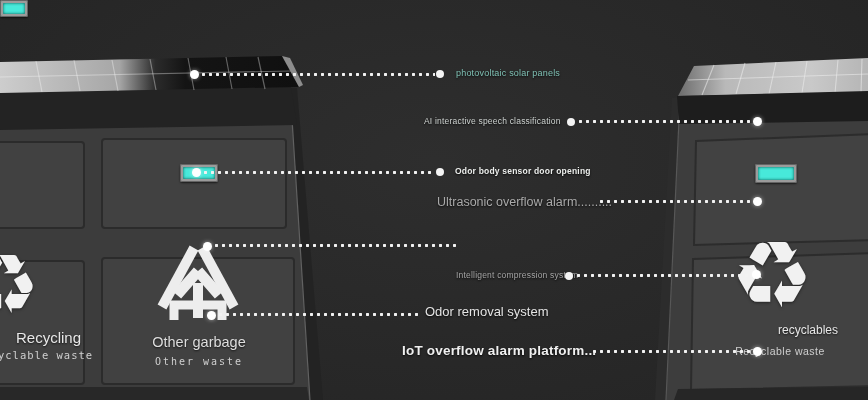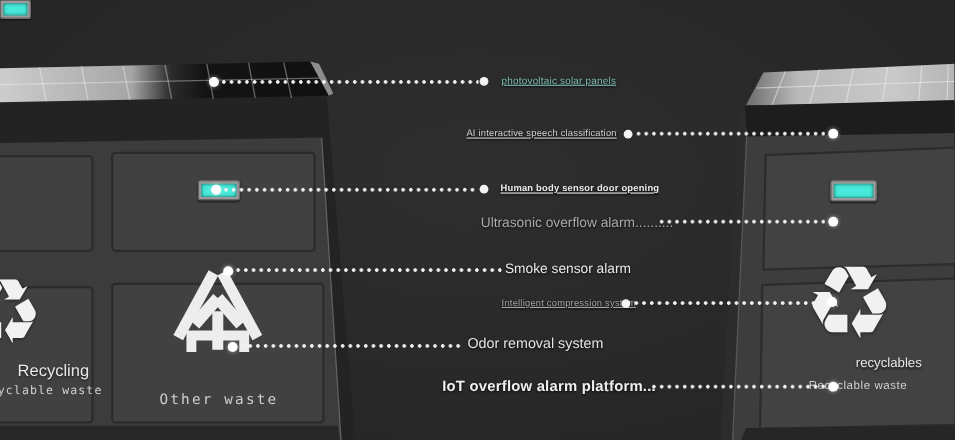--- a/index.html
+++ b/index.html
@@ -12,21 +12,21 @@
   svg{display:block;}
   
   .dots{
     position:absolute;height:5px;
     background-image:radial-gradient(circle at 2.5px 2.5px,#f2f2f2 1.35px,rgba(255,255,255,0) 1.9px);
     background-size:7px 5px;background-repeat:repeat-x;
   }
   .adot{position:absolute;width:9px;height:9px;border-radius:50%;background:#fff;box-shadow:0 0 4px rgba(255,255,255,.55);}
   .ldot{position:absolute;width:8px;height:8px;border-radius:50%;background:#f4f4f4;}
   .clabel{position:absolute;white-space:nowrap;text-shadow:0 1px 2px rgba(0,0,0,.85);line-height:1.15;}
-  .sm{font-size:9px;letter-spacing:.2px;text-decoration:underline;}
+  .sm{font-size:9px;letter-spacing:.2px;}
   .md{font-size:12.5px;}
   .lg{font-size:13.5px;font-weight:bold;letter-spacing:.2px;}
   
   .led{position:absolute;background:#9b9b9b;border-radius:2px;box-shadow:inset 0 0 0 1px #646464,0 1px 2px rgba(0,0,0,.6);padding:3px;box-sizing:border-box;}
   .led-screen{width:100%;height:100%;border-radius:1px;box-shadow:inset 0 0 3px #074a44;}
   
   .bin-title{position:absolute;color:#e8e8e8;text-shadow:0 1px 2px rgba(0,0,0,.7);white-space:nowrap;}
   .bin-sub{position:absolute;color:#cfcfcf;font-family:"DejaVu Sans Mono",monospace;white-space:nowrap;}
   .recycle-glyph{position:absolute;color:#f1f1f1;line-height:1;font-family:"DejaVu Sans",sans-serif;text-shadow:0 1px 3px rgba(0,0,0,.5);}
 </style>
@@ -90,21 +90,22 @@
   <svg class="abs" style="left:150px;top:233px" width="96" height="96" viewBox="0 0 96 96">
     <g stroke="#ededed" fill="none" stroke-linecap="butt">
       <path d="M44,15 L12,74" stroke-width="10"></path>
       <path d="M52,15 L84,74" stroke-width="10"></path>
       <path d="M48,38 L27,62 M48,38 L69,62" stroke-width="11"></path>
       <path d="M48,50 L48,85" stroke-width="10"></path>
       <path d="M48,72 L24,72 L24,87" stroke-width="9"></path>
       <path d="M48,72 L72,72 L72,87" stroke-width="9"></path>
     </g>
   </svg>
-  <div class="bin-sub" style="left:143px;top:356px;width:112px;text-align:center;font-size:13px;letter-spacing:2px">Other waste</div>
+  <div class="bin-title" style="left:143px;top:334px;width:112px;text-align:center;font-size:14.5px;color:#dedede">Other garbage</div>
+  <div class="bin-sub" style="left:143px;top:356px;width:112px;text-align:center;font-size:10px;letter-spacing:2px">Other waste</div>
 
   <svg class="abs" style="left:650px;top:0" width="218" height="400" viewBox="0 0 218 400">
     <defs>
       <linearGradient id="solarR" x1="0" y1="0" x2="1" y2="0">
         <stop offset="0" stop-color="#6c6c6c"></stop>
         <stop offset="0.25" stop-color="#b9b9b9"></stop>
         <stop offset="0.7" stop-color="#c9c9c9"></stop>
         <stop offset="1" stop-color="#b5b5b5"></stop>
       </linearGradient>
     </defs>
@@ -149,29 +150,28 @@
   <div class="clabel sm" style="left: 456px; top: 68px; color: rgb(127, 192, 180);">photovoltaic solar panels</div>
 
   <div class="clabel sm" style="left: 424px; top: 117px; width: 140px; font-size: 8.5px; color: rgb(206, 211, 209);">AI interactive speech classification</div>
   <div class="ldot" style="left:567px;top:118px"></div>
   <div class="dots" style="left:578px;top:119px;width:172px"></div>
   <div class="adot" style="left:753px;top:117px"></div>
 
   <div class="adot" style="left:192px;top:168px"></div>
   <div class="dots" style="left:203px;top:170px;width:231px"></div>
   <div class="ldot" style="left:436px;top:168px"></div>
-  <div class="clabel sm" style="left: 455px; top: 167px; font-size: 8.5px; font-weight: bold; color: rgb(236, 238, 236);">Human body sensor door opening</div>
+  <div class="clabel sm" style="left: 455px; top: 167px; font-size: 8.5px; font-weight: bold; color: rgb(236, 238, 236);">Odor body sensor door opening</div>
 
   <div class="clabel md" style="left: 437px; top: 195px; color: rgb(170, 170, 170);">Ultrasonic overflow alarm..........</div>
   <div class="dots" style="left:599px;top:199px;width:151px"></div>
   <div class="adot" style="left:753px;top:197px"></div>
 
   <div class="adot" style="left:203px;top:242px"></div>
   <div class="dots" style="left:214px;top:243px;width:242px"></div>
-  <div class="clabel md" style="left: 459px; top: 237px; color: rgb(233, 233, 233);">Smoke sensor alarm</div>
 
   <div class="clabel sm" style="left: 456px; top: 271px; font-size: 8.5px; color: rgb(165, 165, 165);">Intelligent compression system</div>
   <div class="ldot" style="left:565px;top:272px"></div>
   <div class="dots" style="left:576px;top:273px;width:174px"></div>
   <div class="adot" style="left:752px;top:270px"></div>
 
   <div class="adot" style="left:207px;top:311px"></div>
   <div class="dots" style="left:218px;top:312px;width:201px"></div>
   <div class="clabel md" style="left: 425px; top: 305px; font-size: 13px; color: rgb(228, 228, 228);">Odor removal system</div>
 

